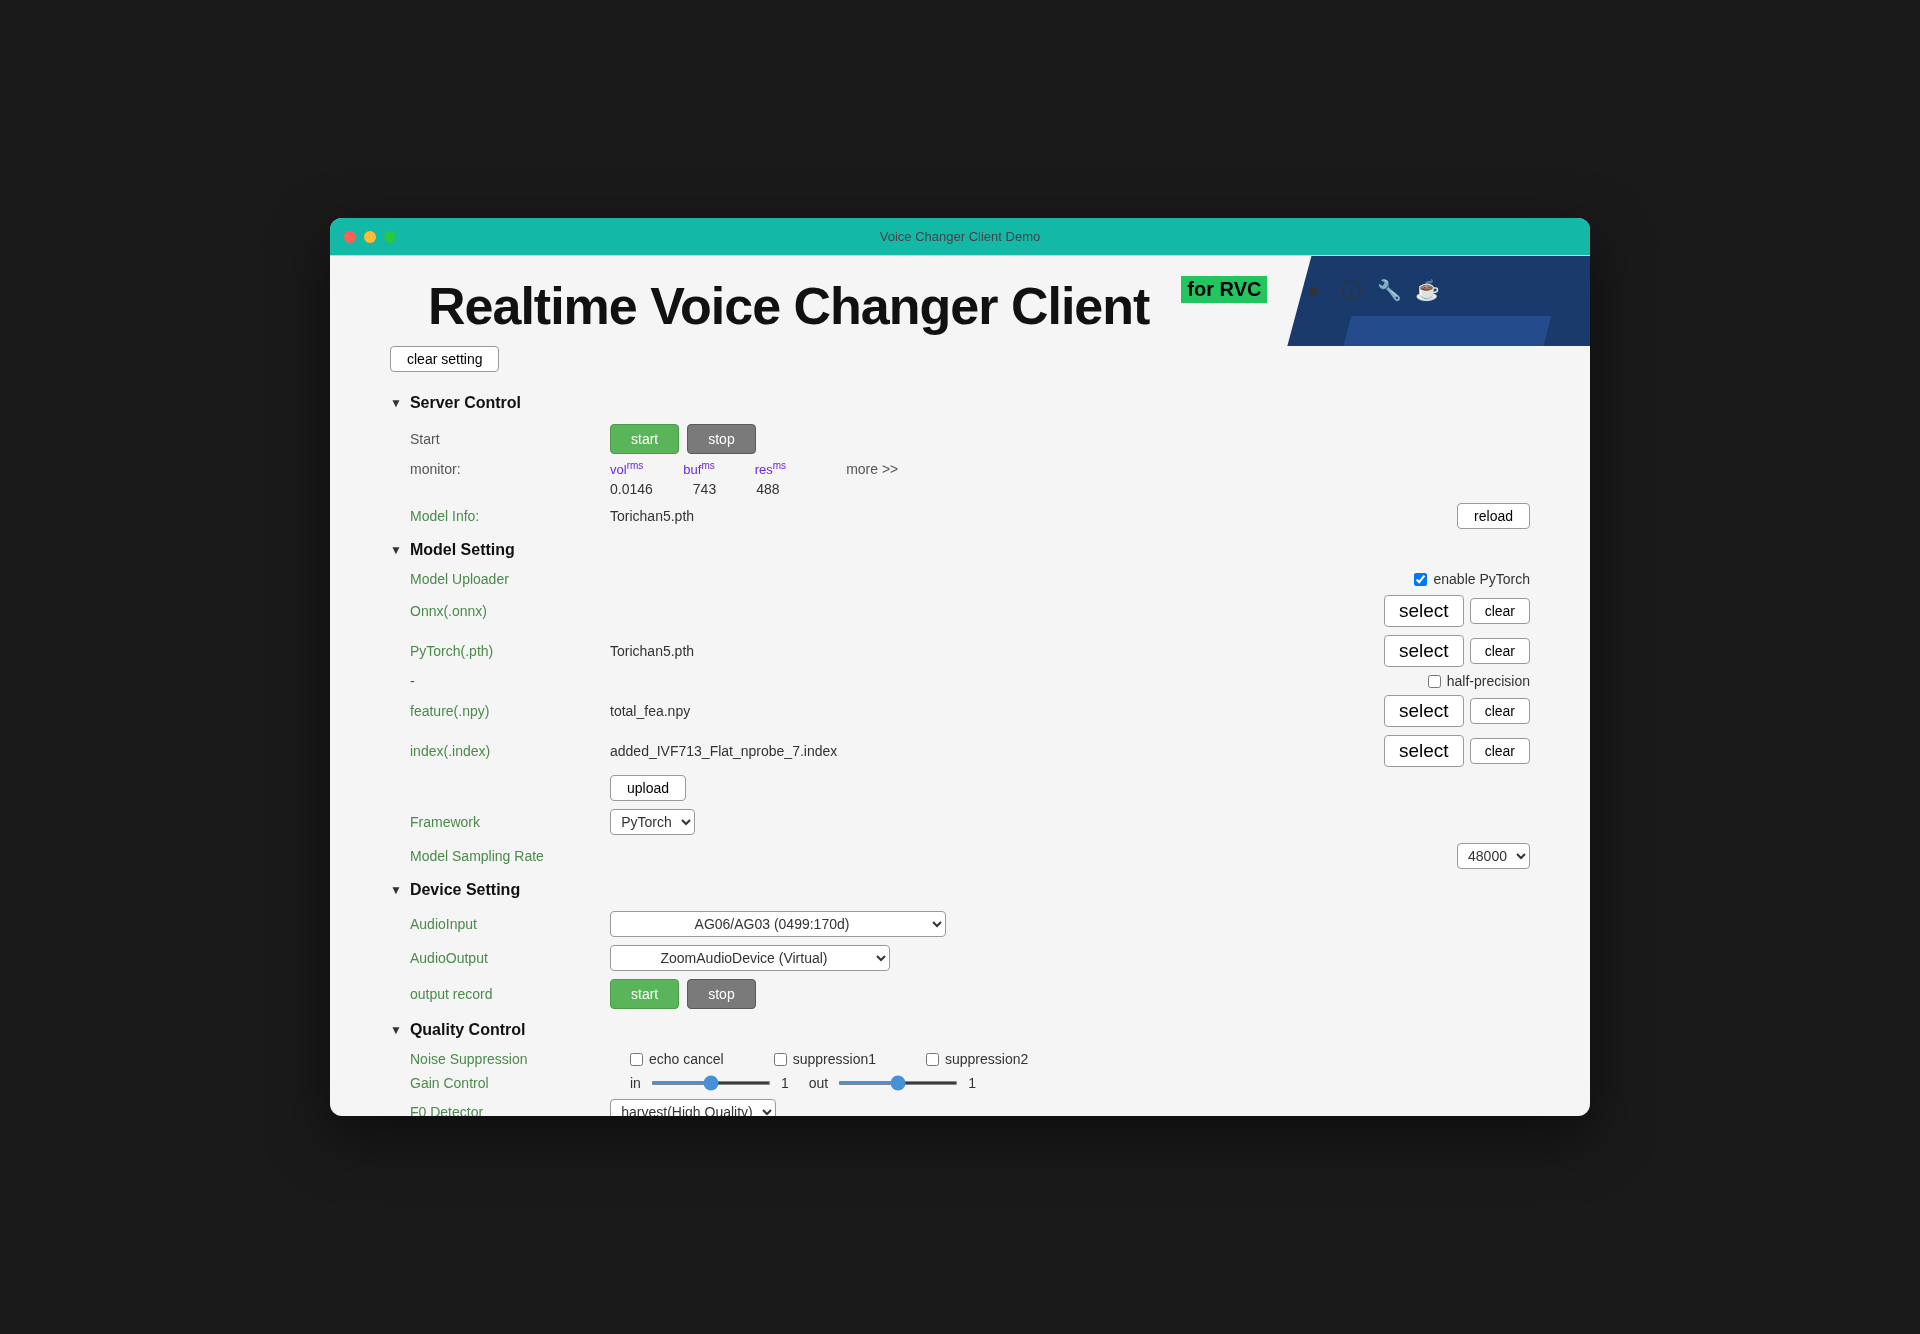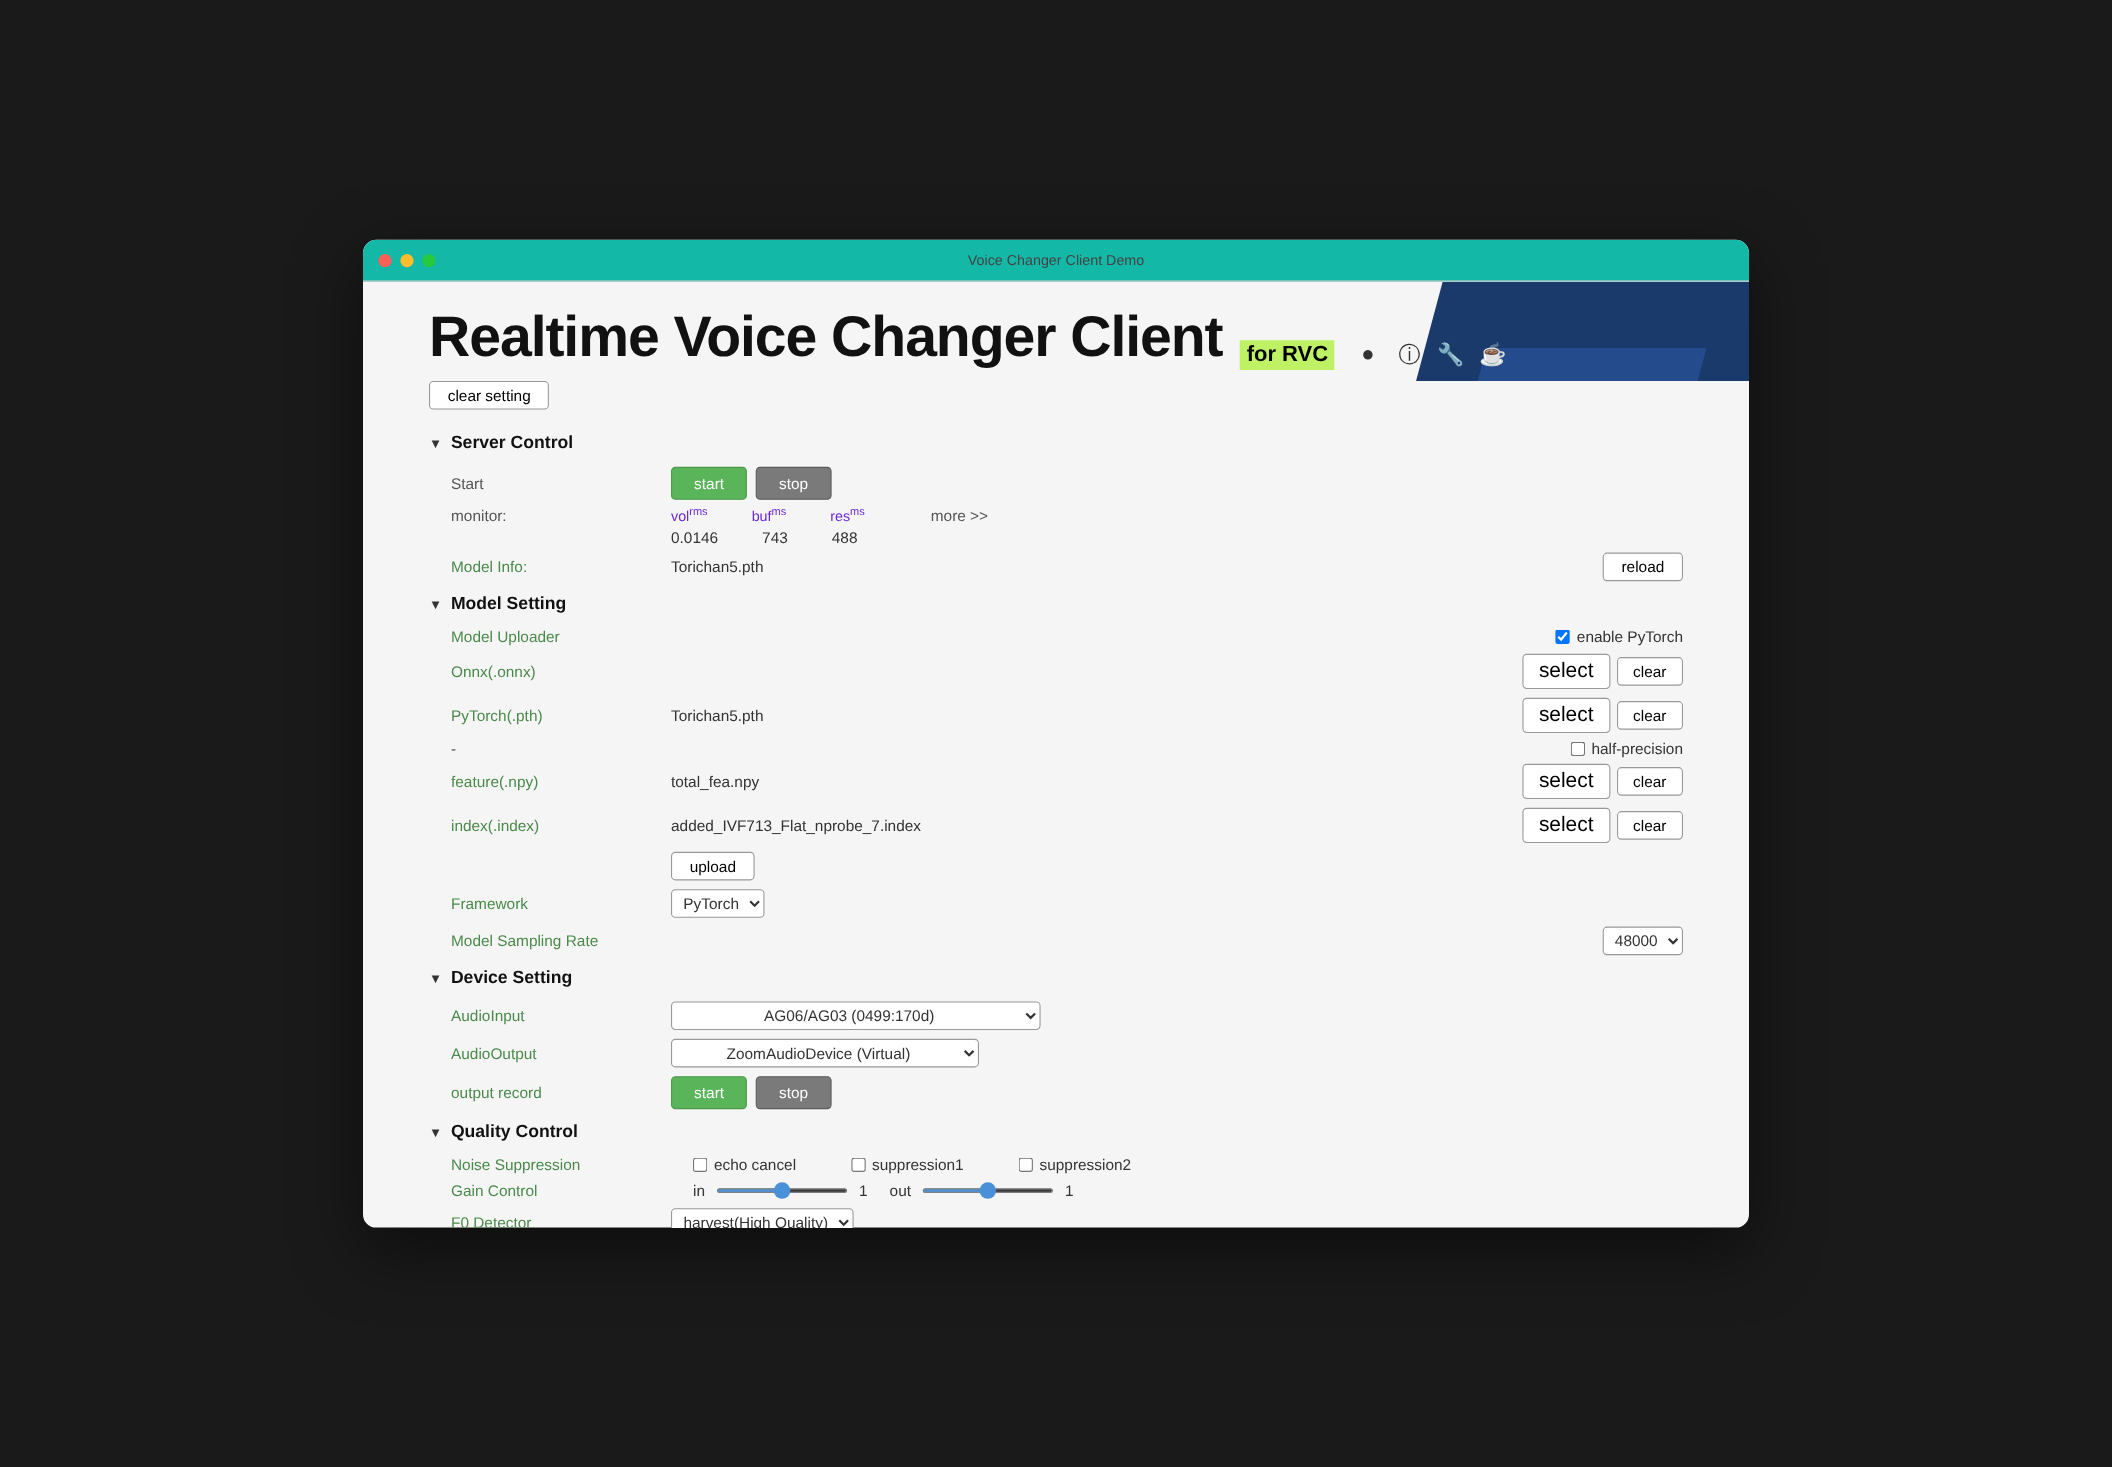--- a/index.html
+++ b/index.html
@@ -80,36 +80,37 @@
       top: 60px;
       right: 60px;
       width: 200px;
       height: 160px;
       background: #2a5298;
       opacity: 0.7;
       transform: skewX(-15deg);
     }
     .header-title-row {
       display: flex;
-      align-items: flex-end;
-      gap: 16px;
+      align-items: flex-start;
+      gap: 32px;
       position: relative;
       z-index: 2;
+      margin-left: 38px;
     }
     .main-title {
       font-size: 52px;
       font-weight: 800;
       color: #111;
       letter-spacing: -1px;
     }
     .for-rvc-badge {
       font-size: 20px;
       font-weight: 700;
       color: #000;
-      background: #bef264;
+      background: #22c55e;
       padding: 2px 6px;
     }
     .header-icons {
       display: flex;
       gap: 10px;
       align-items: center;
       position: relative;
       z-index: 2;
     }
     .header-icon {

